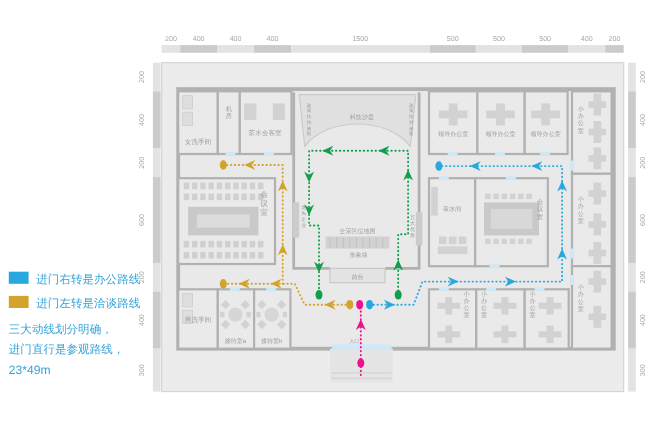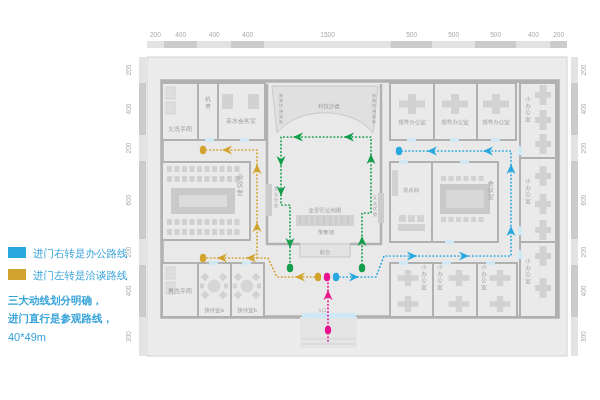--- a/index.html
+++ b/index.html
@@ -5,21 +5,21 @@
   html,body{margin:0;padding:0;}
   body{width:600px;height:400px;background:#ffffff;overflow:hidden;
        font-family:"Liberation Sans","DejaVu Sans",sans-serif;}
   .stage{position:relative;width:600px;height:400px;background:#ffffff;}
   svg{position:absolute;left:0;top:0;}
   .legend{position:absolute;left:8px;top:247px;width:140px;}
   .legend-item{display:flex;align-items:flex-start;margin-bottom:8px;}
   .swatch{width:18px;height:11px;display:inline-block;margin-right:7px;flex:0 0 auto;}
   .legend-label{font-size:10.5px;color:#36a3d9;white-space:nowrap;}
   .notes{margin-top:6px;}
-  .note-line{font-size:10.5px;font-weight:bold;color:#36a3d9;line-height:18px;white-space:nowrap;}
+  .note-line{font-size:10.5px;font-weight:normal;color:#36a3d9;line-height:18px;white-space:nowrap;}
   .size-label{font-size:11px;color:#36a3d9;margin-top:4px;}
 </style>
 </head>
 <body>
 
 <div class="stage">
   <svg id="plan" width="600" height="400" viewBox="0 0 600 400">
       <g>
         <rect x="147" y="57" width="420" height="299" fill="#ececec" stroke="#d2d2d2" stroke-width="1"></rect>
         <rect x="162" y="81" width="396" height="236" fill="#e9e9e9" stroke="#b1b1b1" stroke-width="3.5"></rect>
@@ -325,15 +325,15 @@
       <span class="legend-label">进门右转是办公路线</span>
     </div>
     <div class="legend-item">
       <span class="swatch" style="background: rgb(210, 164, 46);"></span>
       <span class="legend-label">进门左转是洽谈路线</span>
     </div>
     <div class="notes">
       <div class="note-line">三大动线划分明确，</div>
       <div class="note-line">进门直行是参观路线，</div>
     </div>
-    <div class="size-label">40*49m</div>
+    <div class="size-label">23*49m</div>
   </div>
 </div>
 
 </body></html>

